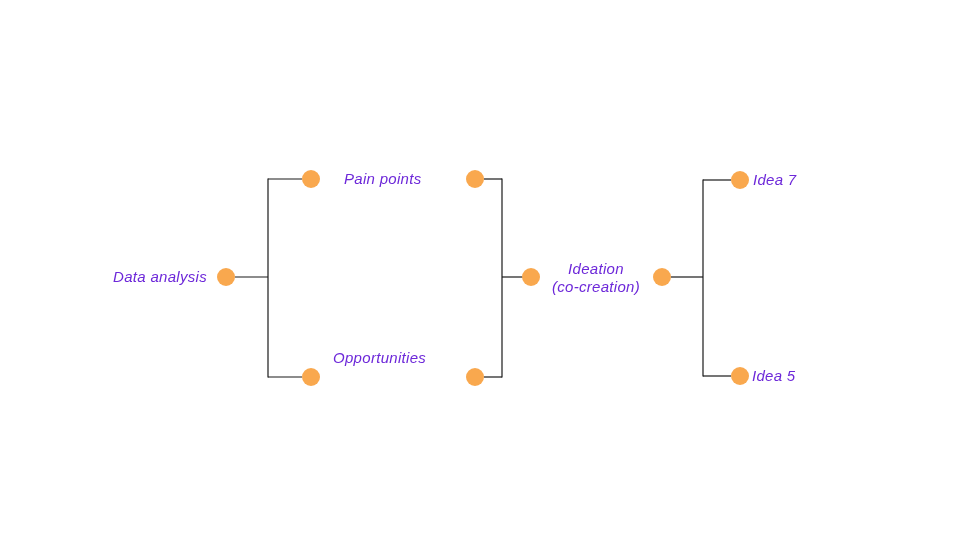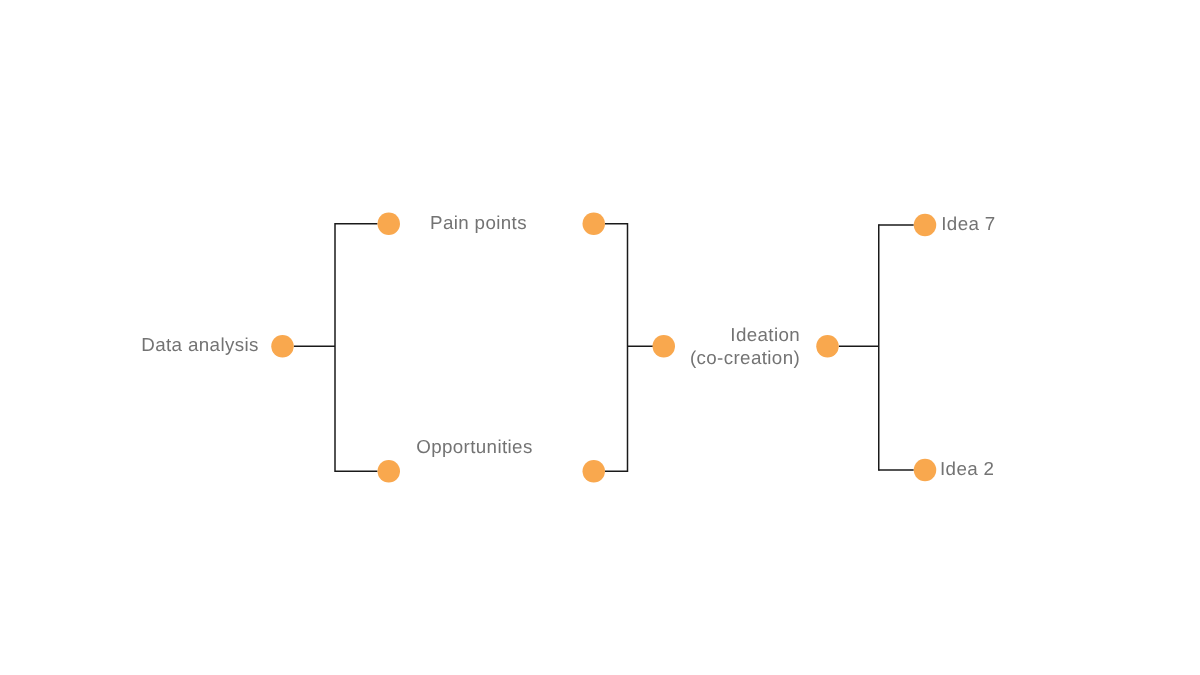--- a/index.html
+++ b/index.html
@@ -22,23 +22,24 @@
     left: 0;
     top: 0;
     width: 960px;
     height: 540px;
   }
   .node-label {
     position: absolute;
     font-size: 15px;
     line-height: 18px;
     letter-spacing: 0.3px;
-    color: #737373;
+    color: #6d28d9;
     white-space: nowrap;
     transform: translateY(-50%);
+    font-style: italic;
   }
   .node-label.right-aligned {
     text-align: left;
     margin-left: 35px;
   }
   .node-label.centered {
     transform: translate(-50%, -50%);
     text-align: center;
     white-space: normal;
   }
@@ -78,22 +79,22 @@
     <circle class="dot" cx="740" cy="180" r="9" fill="#F9A84E"></circle>
     <circle class="dot" cx="740" cy="376" r="9" fill="#F9A84E"></circle>
   </svg>
 
   <div class="node-label right-aligned" style="right: 753px; top: 277px;">Data analysis</div>
 
   <div class="node-label" style="left: 344px; top: 179px;">Pain points</div>
 
   <div class="node-label" style="left: 333px; top: 358px;">Opportunities</div>
 
-  <div class="node-label centered" style="left: 596px; top: 278px; text-align: right;">
+  <div class="node-label centered" style="left: 596px; top: 278px;">
     <div>Ideation</div>
     <div>(co-creation)</div>
   </div>
 
   <div class="node-label" style="left: 753px; top: 180px;">Idea 7</div>
 
-  <div class="node-label" style="left: 752px; top: 376px;">Idea 2</div>
+  <div class="node-label" style="left: 752px; top: 376px;">Idea 5</div>
 
 </div>
 
 </body></html>

